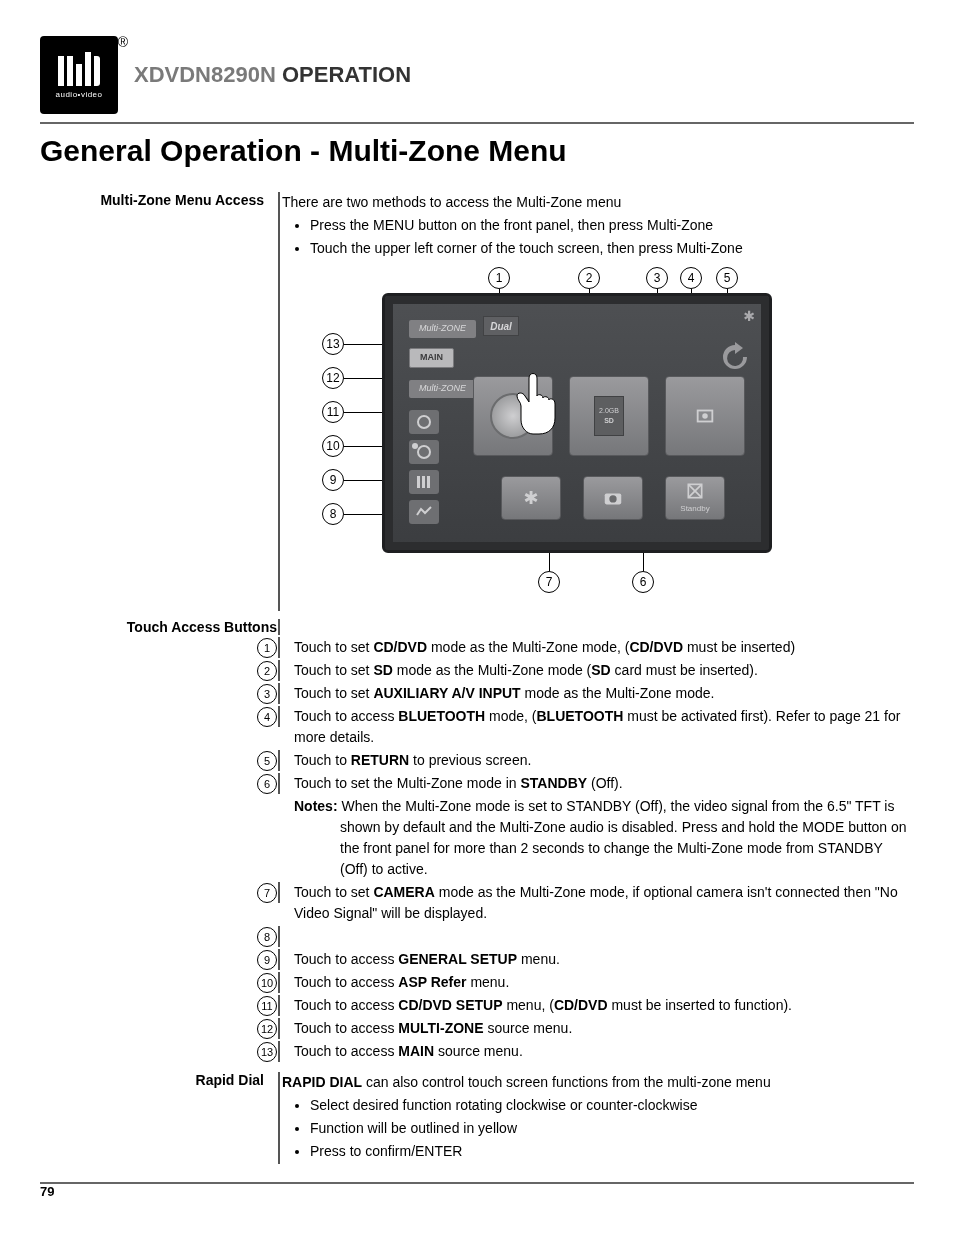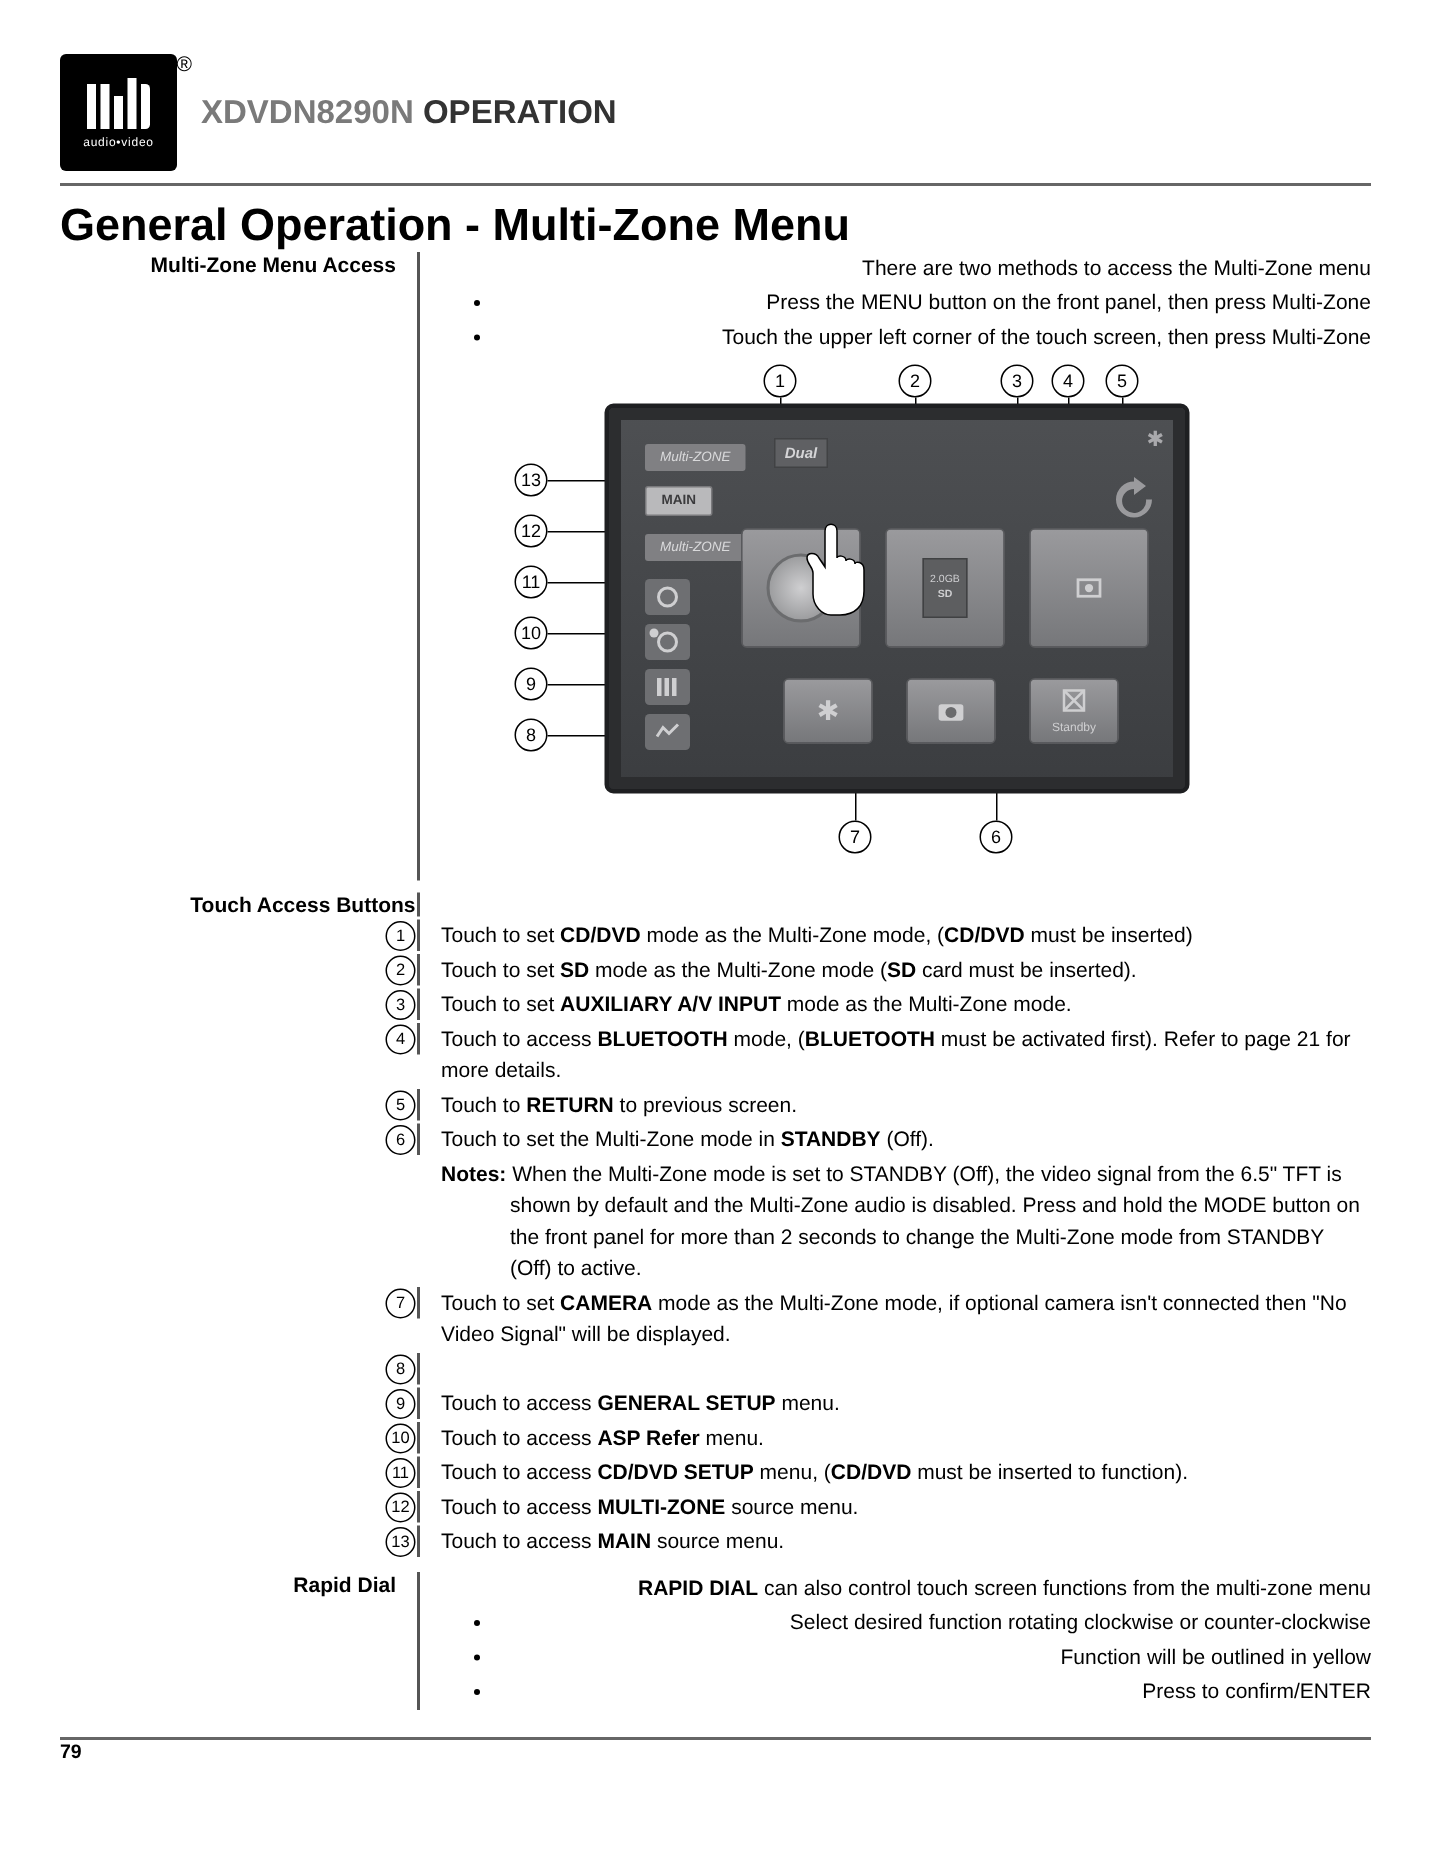--- a/index.html
+++ b/index.html
@@ -28,31 +28,31 @@
     justify-content: center;
     position: relative;
   }
   .logo-bars { display:flex; gap:3px; align-items:flex-end; height:34px;}
   .logo-bars span { display:block; width:6px; background:#fff;}
   .logo-text { color:#fff; font-size:8px; letter-spacing:0.5px; margin-top:4px;}
   .logo-reg { color:#000; font-size:14px; position:absolute; top:-2px; right:-10px;}
   .product-line { font-size: 22px; font-weight: bold; color:#333; }
   .product-line .model { color:#7a7a7a; font-weight:bold; }
   .hr-top { border:none; border-top:2px solid #666; margin-top:4px; margin-bottom:10px;}
-  .page-title { font-size: 30px; font-weight: 900; }
+  .page-title { font-size: 30px; font-weight: 900; margin-bottom: 24px; }
   .section { display:flex; margin-bottom: 8px; }
   .section .lbl {
     width: 240px; min-width:240px;
     border-right: 2px solid #555;
     padding-right: 14px;
     text-align: right;
     font-weight: bold;
     font-size: 14px;
   }
-  .section .val { flex:1; padding-left:23px; font-size:14px; line-height:1.5;text-align:right; }
+  .section .val { flex:1; padding-left:2px; font-size:14px; line-height:1.5; }
   ul.bullets { list-style: disc; padding-left: 28px; margin-top:2px;}
   ul.bullets li { margin-bottom: 2px; }
   .diagram-wrap { position:relative; width:470px; height:320px; margin:14px 0 18px 40px; }
   .screen {
     position:absolute; left:60px; top:20px; width:390px; height:260px;
     background: linear-gradient(#4e5053,#3b3d40);
     border: 3px solid #1e1f21;
     border-radius: 6px;
     box-shadow: inset 0 0 0 8px #2c2d2f;
   }
@@ -158,21 +158,21 @@
       <div class="callout" style="left:310px; top:298px">6</div>
       <div class="lead" style="left:227px; top:230px; width:1px; height:68px"></div>
       <div class="lead" style="left:321px; top:230px; width:1px; height:68px"></div>
 
       <div class="screen">
         <div class="screen-inner">
 
           <div style="position:absolute; right:-2px; top:-6px; color:#a9a9ac; font-size:14px">✱</div>
 
           <div class="tab" style="left:8px; top:8px;">Multi-ZONE</div>
-          <div style="position:absolute; left:94px; top:4px; width:36px; height:20px; background:#5f6063; border:1px solid #414244; display:flex; align-items:center; justify-content:center;">
+          <div style="position:absolute; left:82px; top:4px; width:36px; height:20px; background:#5f6063; border:1px solid #414244; display:flex; align-items:center; justify-content:center;">
             <span style="color:#d5d5d7; font-size:10px; font-weight:bold; font-style:italic">Dual</span>
           </div>
           <div class="tab main" style="left:8px; top:36px;">MAIN</div>
           <div class="tab" style="left:8px; top:68px;">Multi-ZONE</div>
 
           <div class="icon-cell big" style="left:72px; top:64px;">
             <div style="width:46px;height:46px;border-radius:50%;background:radial-gradient(#cfcfd1,#88898b);border:2px solid #6b6c6e"></div>
           </div>
           <div class="icon-cell big" style="left:168px; top:64px;">
             <div style="width:30px;height:40px;background:#5d5e60;border:1px solid #404143;display:flex;flex-direction:column;align-items:center;justify-content:center">

